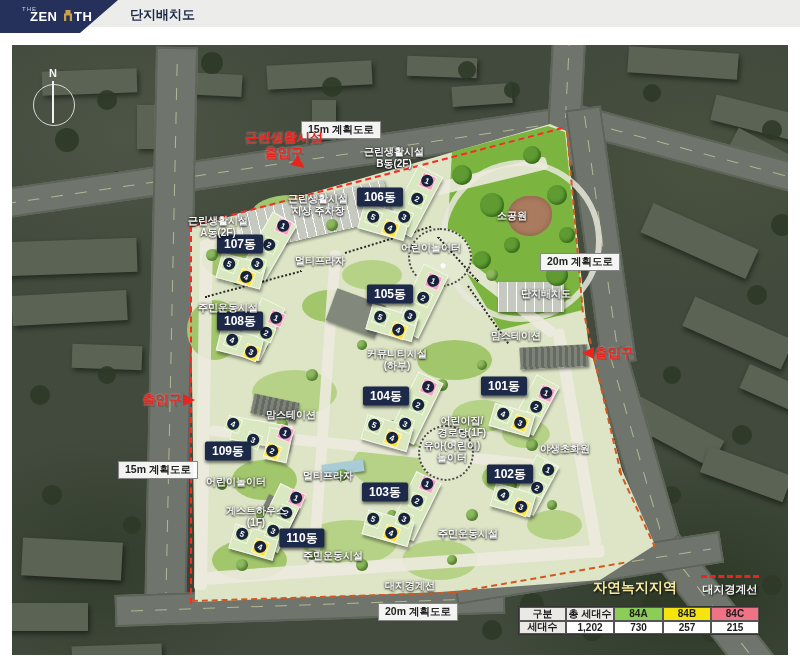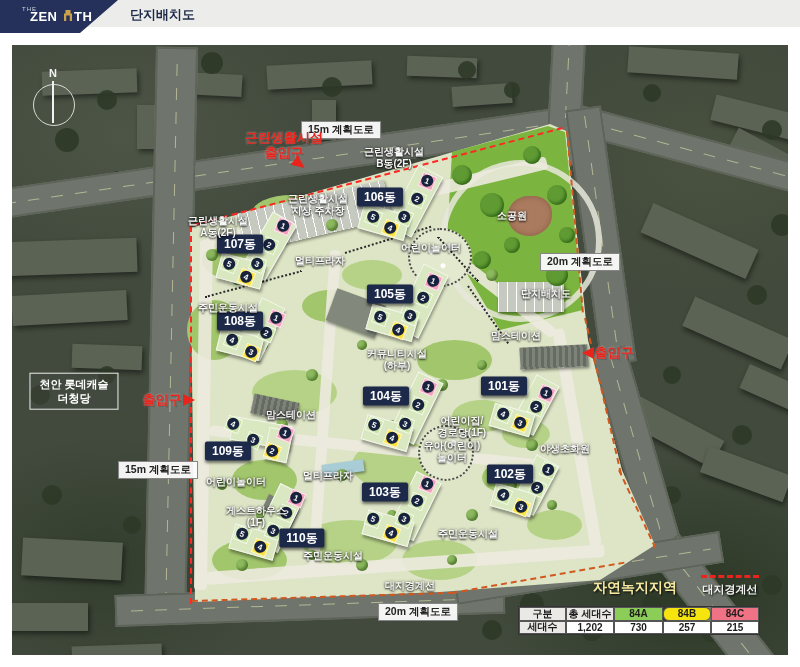--- a/index.html
+++ b/index.html
@@ -164,21 +164,21 @@
     </div>
 
     <div class="lg-green" style="left:623px;top:543px;">자연녹지지역</div>
     <div class="lg-dash" style="left:689px;top:530px;"></div>
     <div class="lg-red" style="left:718px;top:544px;">대지경계선</div>
 
     <div class="htable">
       <div class="th-gray">구분</div>
       <div class="th-gray">총 세대수</div>
       <div id="c84a" style="background: rgb(140, 205, 87);">84A</div>
-      <div id="c84b" style="background: rgb(246, 228, 14); border-radius: 6px;">84B</div>
+      <div id="c84b" style="background: rgb(246, 228, 14);">84B</div>
       <div id="c84c" style="background: rgb(239, 115, 133);">84C</div>
       <div class="th-gray">세대수</div>
       <div>1,202</div>
       <div>730</div>
       <div>257</div>
       <div>215</div>
     </div>
   <div class="obld" style="left: 30px; top: 25px; width: 95px; height: 24px; transform: rotate(-2deg);"></div>
       <div class="obld" style="left: 125px; top: 60px; width: 26px; height: 44px; transform: rotate(0deg);"></div>
       <div class="obld" style="left: 150px; top: 28px; width: 80px; height: 22px; transform: rotate(3deg);"></div>
@@ -448,24 +448,20 @@
         <span>3</span>
       </div>
       <div class="unit u-a" style="transform: rotate(22deg); left: 484px; top: 443px;">
         <span>4</span>
       </div>
       <div class="blabel" style="left: 498px; top: 429px;">102동</div>
       <div class="roadlabel" style="left: 329px; top: 85px;">15m 계획도로</div>
       <div class="roadlabel" style="left: 568px; top: 217px;">20m 계획도로</div>
       <div class="roadlabel" style="left: 406px; top: 567px;">20m 계획도로</div>
       <div class="roadlabel" style="left: 146px; top: 425px;">15m 계획도로</div>
-      <div class="placelabel" style="left: 62px; top: 346px;">
-        <div>천안 롯데캐슬</div>
-        <div>더청당</div>
-      </div>
       <div class="arealabel" style="left: 306px; top: 160px;">
         <div>근린생활시설</div>
         <div>지상 주차장</div>
       </div>
       <div class="arealabel" style="left: 206px; top: 182px;">
         <div>근린생활시설</div>
         <div>A동(2F)</div>
       </div>
       <div class="arealabel" style="left: 382px; top: 113px;">
         <div>근린생활시설</div>

